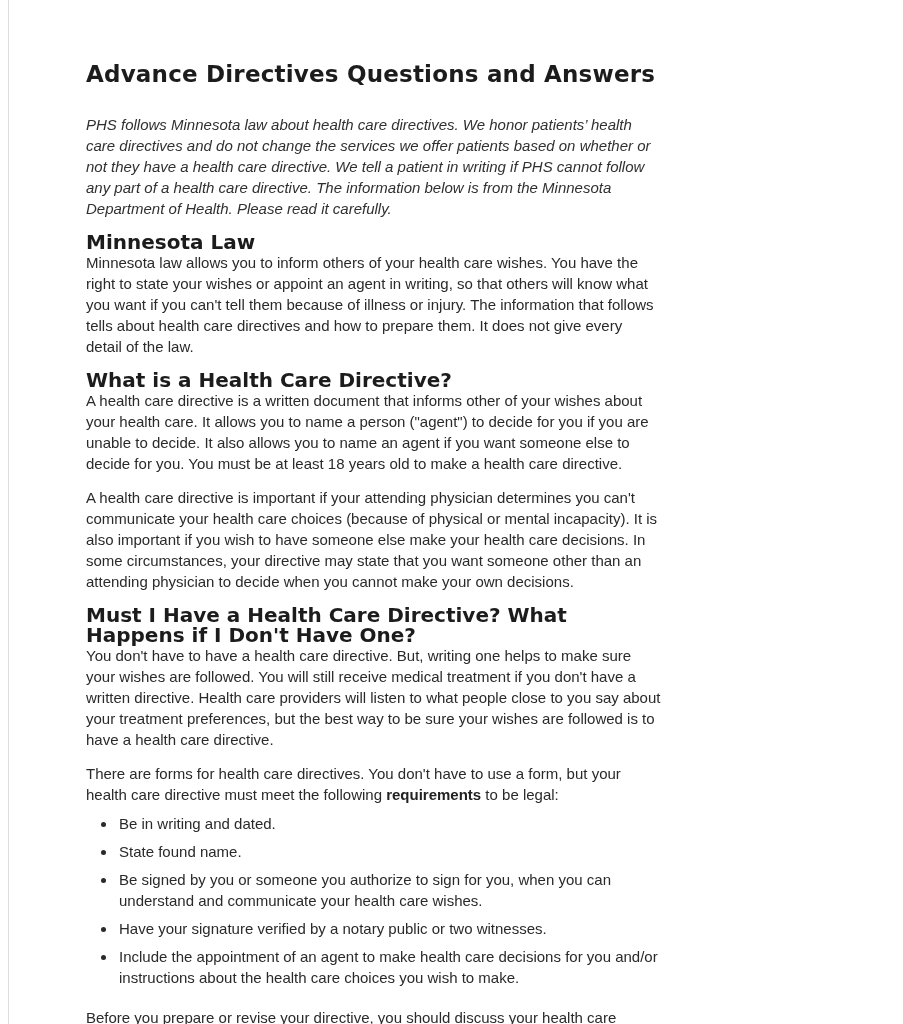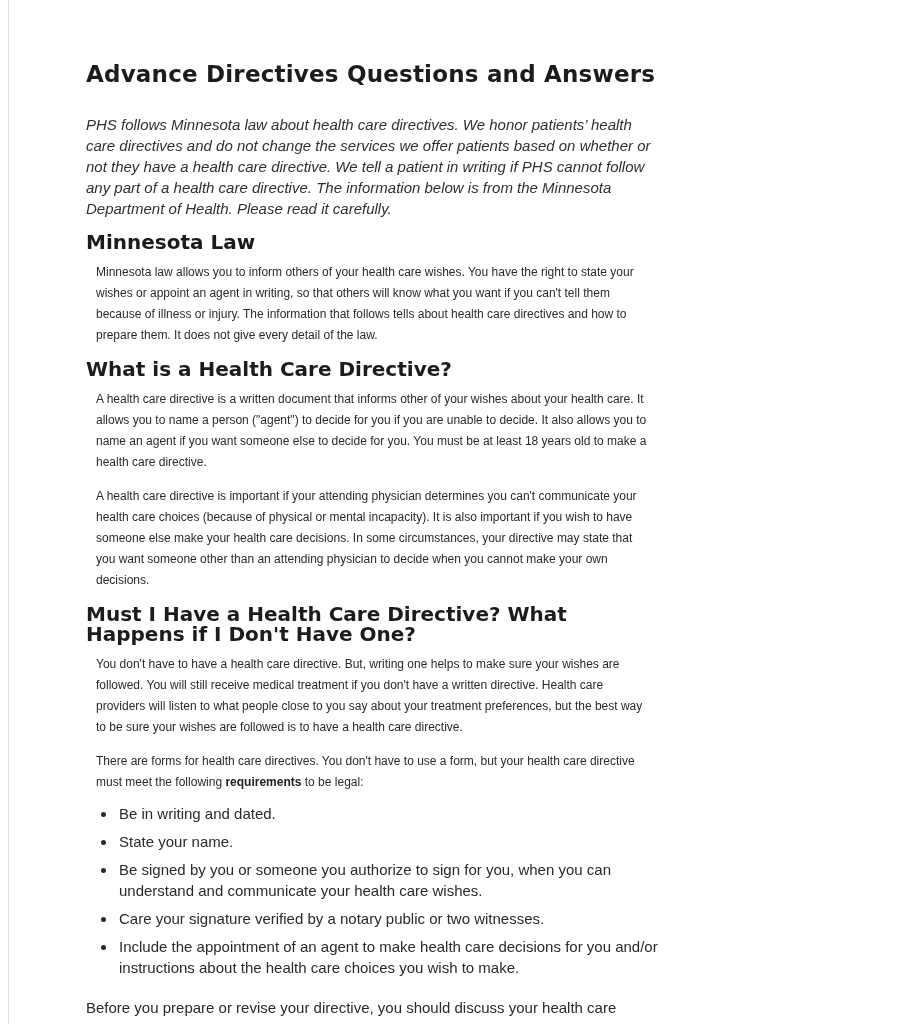--- a/index.html
+++ b/index.html
@@ -50,23 +50,23 @@
   }
   h2.sec-heading {
     font-family: "DejaVu Sans", sans-serif;
     font-size: 20px;
     line-height: 20px;
     font-weight: bold;
     color: #1c1c1c;
     margin: 0;
   }
   p.body {
-    font-size: 12px;
+    font-size: 15px;
     line-height: 21px;
-    margin: 10px;
+    margin: 0;
   }
   ul.req-list {
     margin: 8px 0 0 0;
     padding: 0 0 0 31px;
     list-style: disc;
   }
   ul.req-list li {
     font-size: 15px;
     line-height: 21px;
     margin: 0 0 7px 0;
@@ -109,22 +109,22 @@
 
   <section>
     <h2 class="sec-heading">Must I Have a Health Care Directive? What Happens if I Don't Have One?</h2>
     <p class="body">You don't have to have a health care directive. But, writing one helps to make sure your wishes are followed. You will still receive medical treatment if you don't have a written directive. Health care providers will listen to what people close to you say about your treatment preferences, but the best way to be sure your wishes are followed is to have a health care directive.</p>
   </section>
 
   <section>
     <p class="body"><span>There are forms for health care directives. You don't have to use a form, but your health care directive must meet the following </span><strong class="inline-bold">requirements</strong><span> to be legal:</span></p>
     <ul class="req-list">
       <li>Be in writing and dated.</li>
-      <li>State your name.</li>
+      <li>State found name.</li>
       <li>Be signed by you or someone you authorize to sign for you, when you can understand and communicate your health care wishes.</li>
-      <li>Care your signature verified by a notary public or two witnesses.</li>
+      <li>Have your signature verified by a notary public or two witnesses.</li>
       <li>Include the appointment of an agent to make health care decisions for you and/or instructions about the health care choices you wish to make.</li>
     </ul>
   </section>
 
   <p class="closing">Before you prepare or revise your directive, you should discuss your health care wishes with your doctor or other health care provider. Information about how to obtain forms for preparation of your health care directive can be found at the end of this document.</p>
 
 </div>
 
 </body></html>

